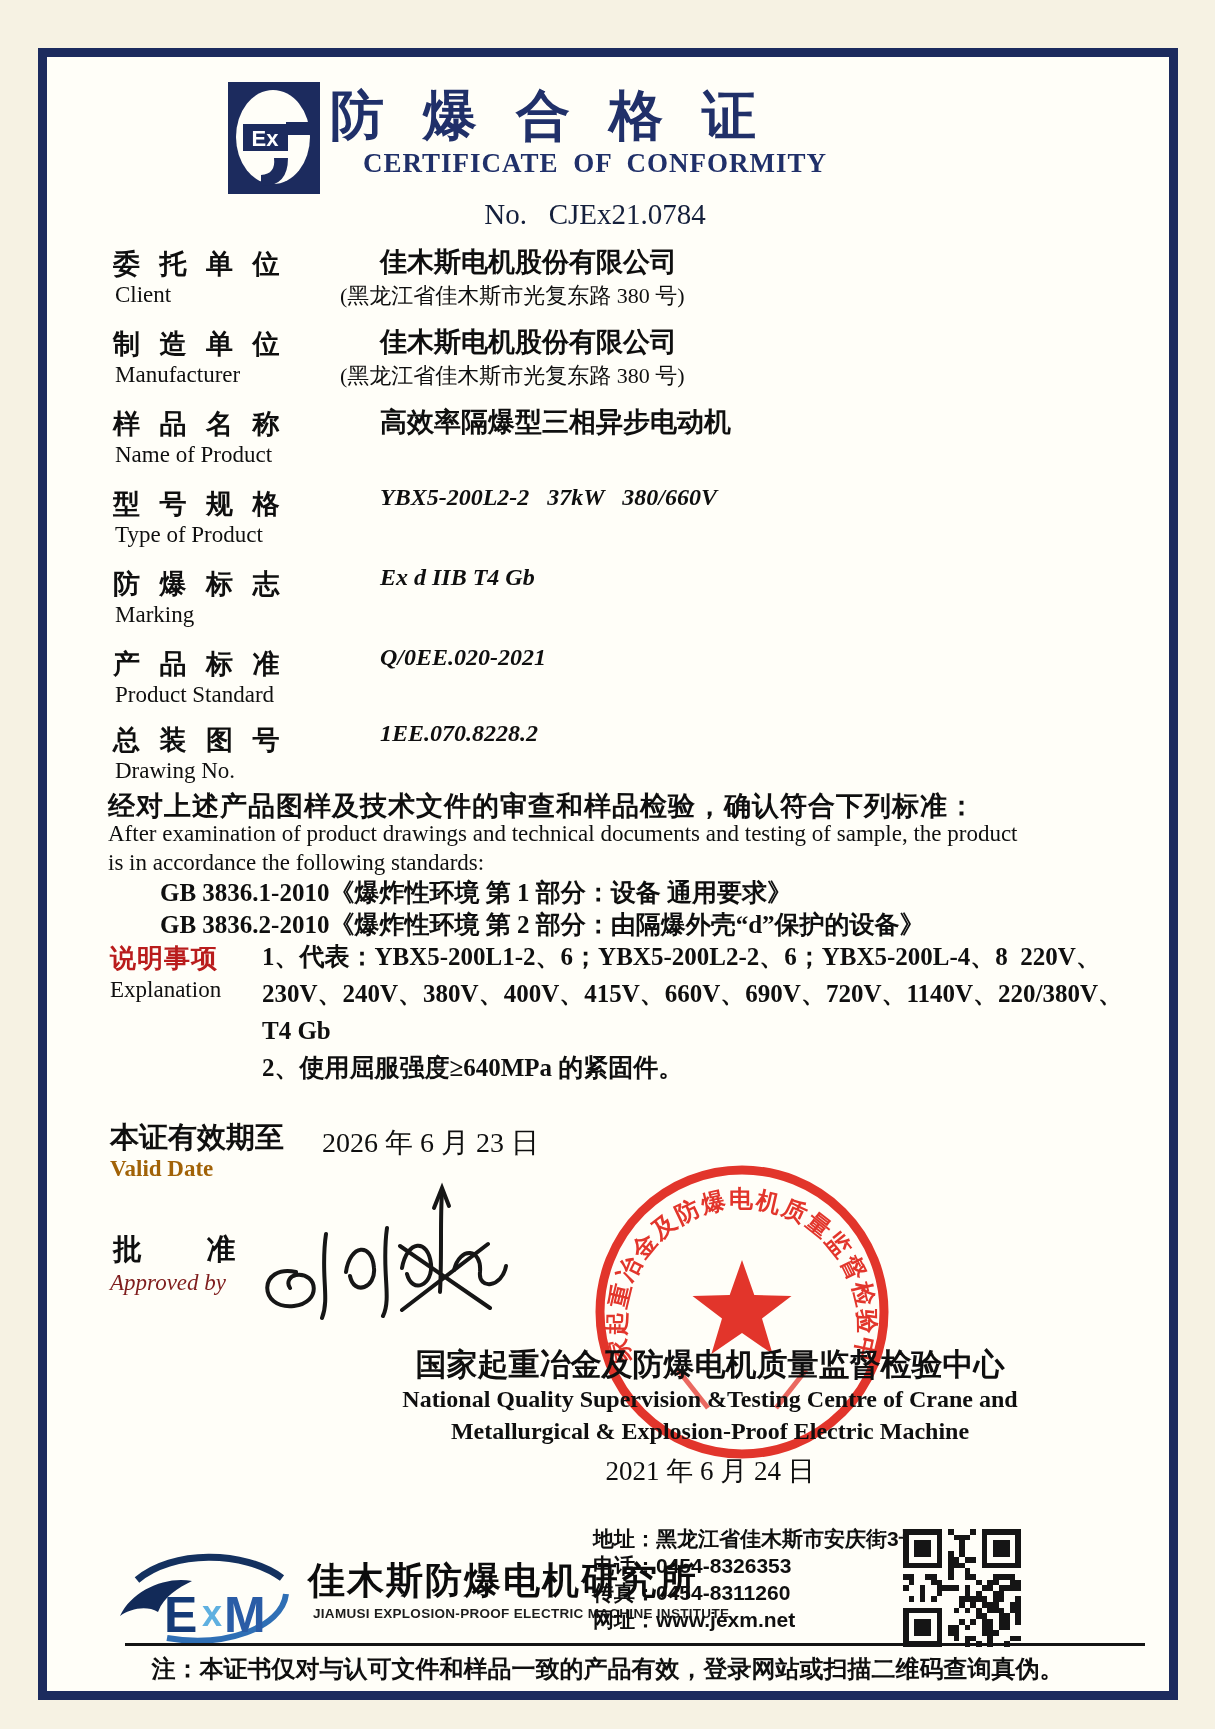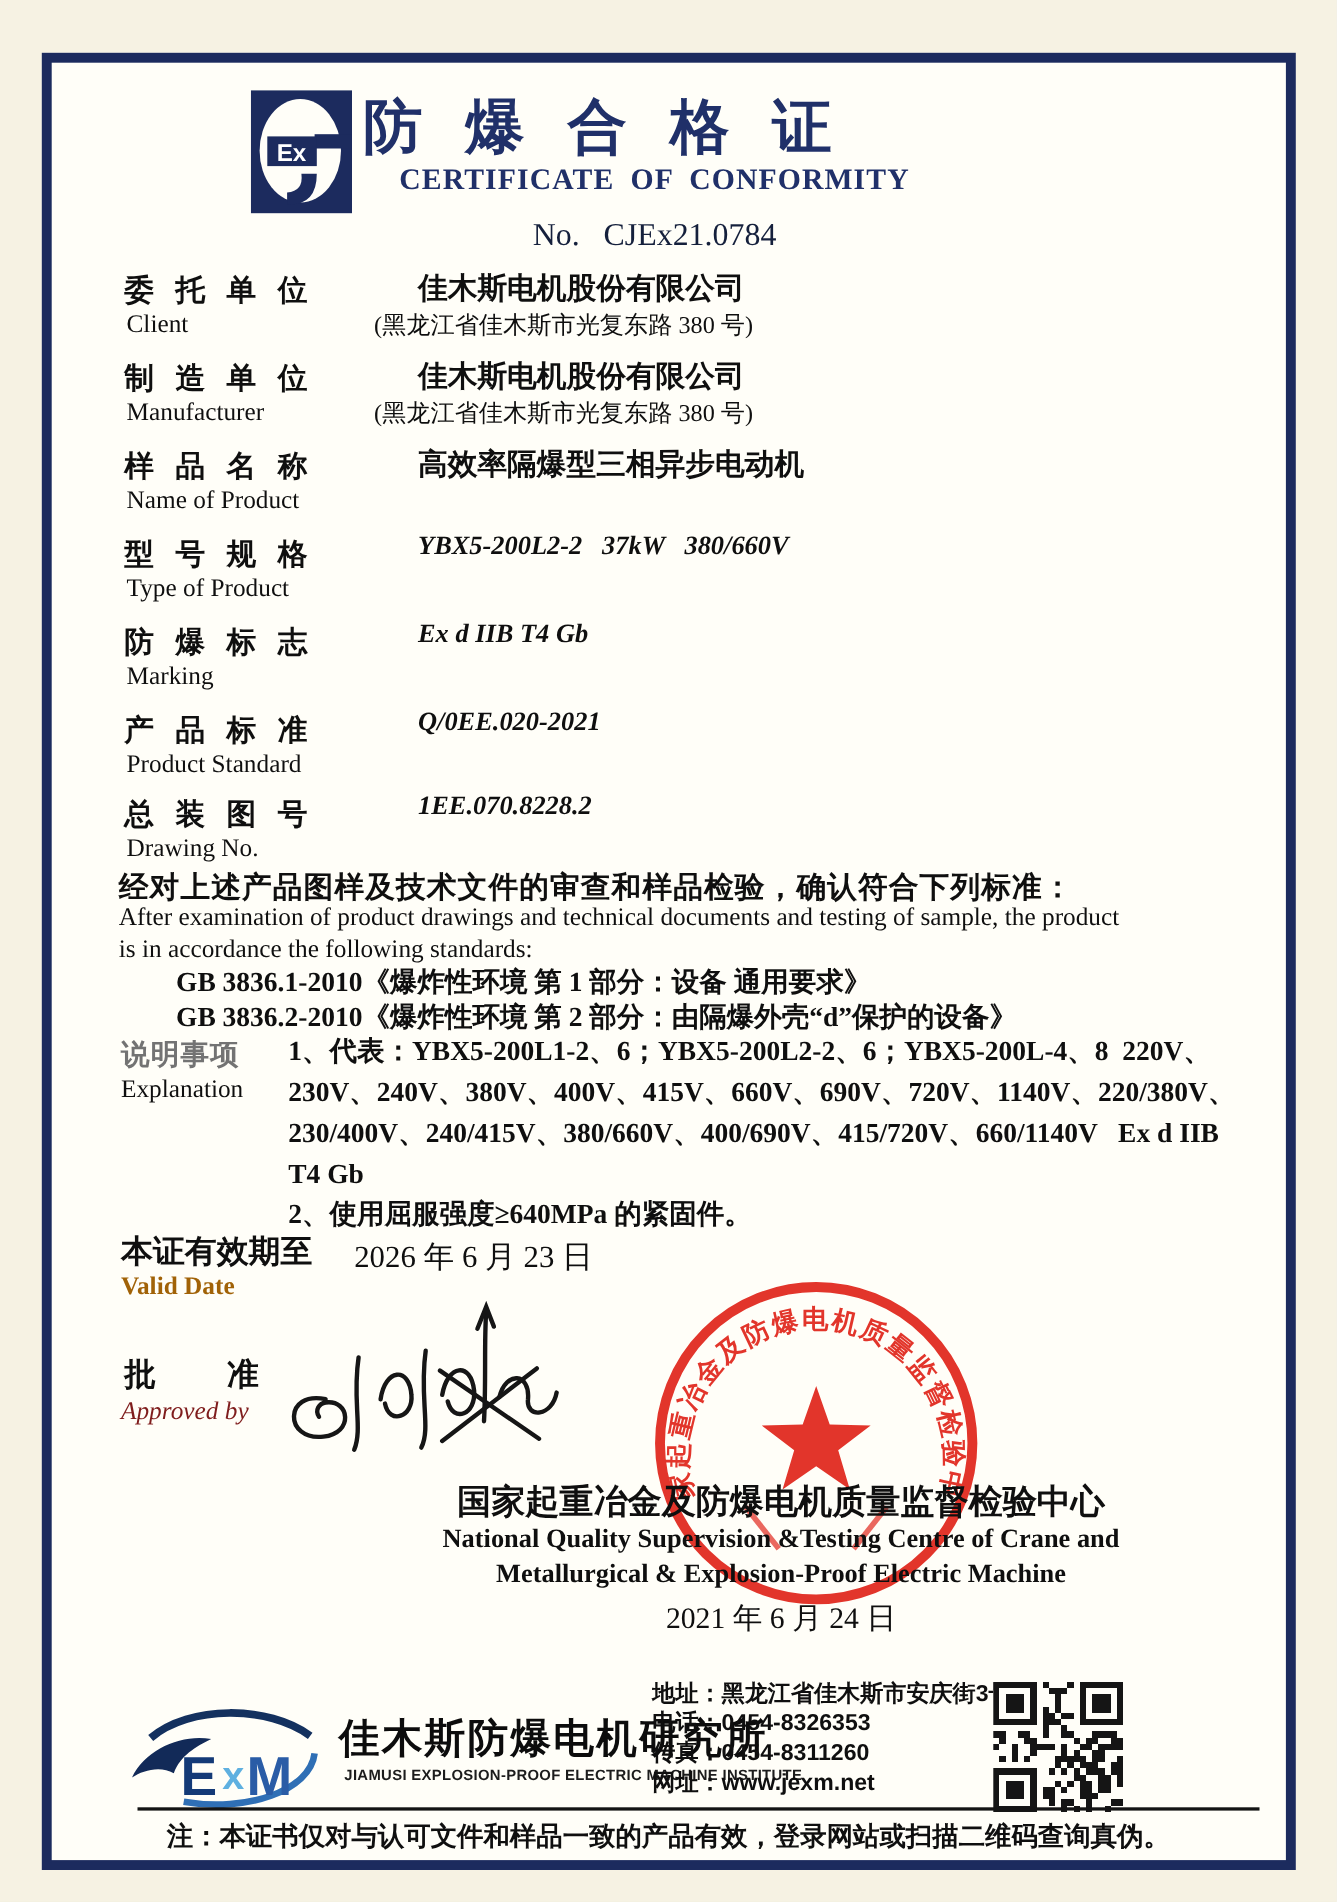--- a/index.html
+++ b/index.html
@@ -24,21 +24,21 @@
   .fv-main{position:absolute;left:227px;top:-2px;font-size:27px;font-weight:bold;color:#0f0f0f;white-space:pre;margin-left:40px;}
   .fv-main.serif{font-size:24px;font-style:italic;}
   .fv-sub{position:absolute;left:227px;top:35px;font-family:"Liberation Serif",serif;font-size:22px;color:#0f0f0f;white-space:pre;}
   
   .stmt-zh{left:108px;top:788px;font-size:27px;font-weight:bold;color:#0f0f0f;letter-spacing:1px;}
   .stmt-en{left:108px;top:821px;font-size:23px;color:#0f0f0f;}
   .stmt-en2{top:850px;}
   .stmt-std{left:160px;top:876px;font-size:25px;font-weight:bold;color:#0f0f0f;}
   .stmt-std2{top:908px;}
   
-  .exp-zh{left:110px;top:941px;font-size:26px;font-weight:bold;color:#737373;letter-spacing:1px;}
+  .exp-zh{left:110px;top:941px;font-size:26px;font-weight:bold;color:#b91c1c;letter-spacing:1px;}
   .exp-en{left:110px;top:977px;font-size:23px;color:#0f0f0f;}
   .exp-lines{left:262px;top:938px;width:880px;font-size:25px;font-weight:bold;color:#0f0f0f;
              line-height:37px;font-family:"Liberation Serif",serif;}
   .exp-lines div{white-space:pre;}
   
   .valid-zh{left:110px;top:1118px;font-size:29px;font-weight:bold;color:#0f0f0f;}
   .valid-en{left:110px;top:1156px;font-size:23px;font-weight:bold;color:#a16207;}
   .valid-val{left:322px;top:1124px;font-size:28px;color:#0f0f0f;}
   .appr-zh{left:113px;top:1230px;font-size:29px;font-weight:bold;color:#0f0f0f;}
   .appr-en{left:110px;top:1270px;font-size:23px;color:#7f1d1d;font-style:italic;}
@@ -120,21 +120,20 @@
   <div class="abs stmt-en serif">After examination of product drawings and technical documents and testing of sample, the product</div>
   <div class="abs stmt-en stmt-en2 serif">is in accordance the following standards:</div>
   <div class="abs stmt-std serif">GB 3836.1-2010《爆炸性环境 第 1 部分：设备 通用要求》</div>
   <div class="abs stmt-std stmt-std2 serif">GB 3836.2-2010《爆炸性环境 第 2 部分：由隔爆外壳“d”保护的设备》</div>
 
   <div class="abs exp-zh">说明事项</div>
   <div class="abs exp-en serif">Explanation</div>
   <div class="abs exp-lines">
     <div>1、代表：YBX5-200L1-2、6；YBX5-200L2-2、6；YBX5-200L-4、8  220V、</div>
     <div>230V、240V、380V、400V、415V、660V、690V、720V、1140V、220/380V、</div>
-    <div>230/400V、240/415V、380/660V、400/690V、415/720V、660/1140V   Ex d IIB</div>
     <div>T4 Gb</div>
     <div>2、使用屈服强度≥640MPa 的紧固件。</div>
   </div>
 
   <div class="abs valid-zh">本证有效期至</div>
   <div class="abs valid-en serif">Valid Date</div>
   <div class="abs valid-val serif pre">2026 年 6 月 23 日</div>
 
   <div class="abs appr-zh pre">批        准</div>
   <div class="abs appr-en serif">Approved by</div>

